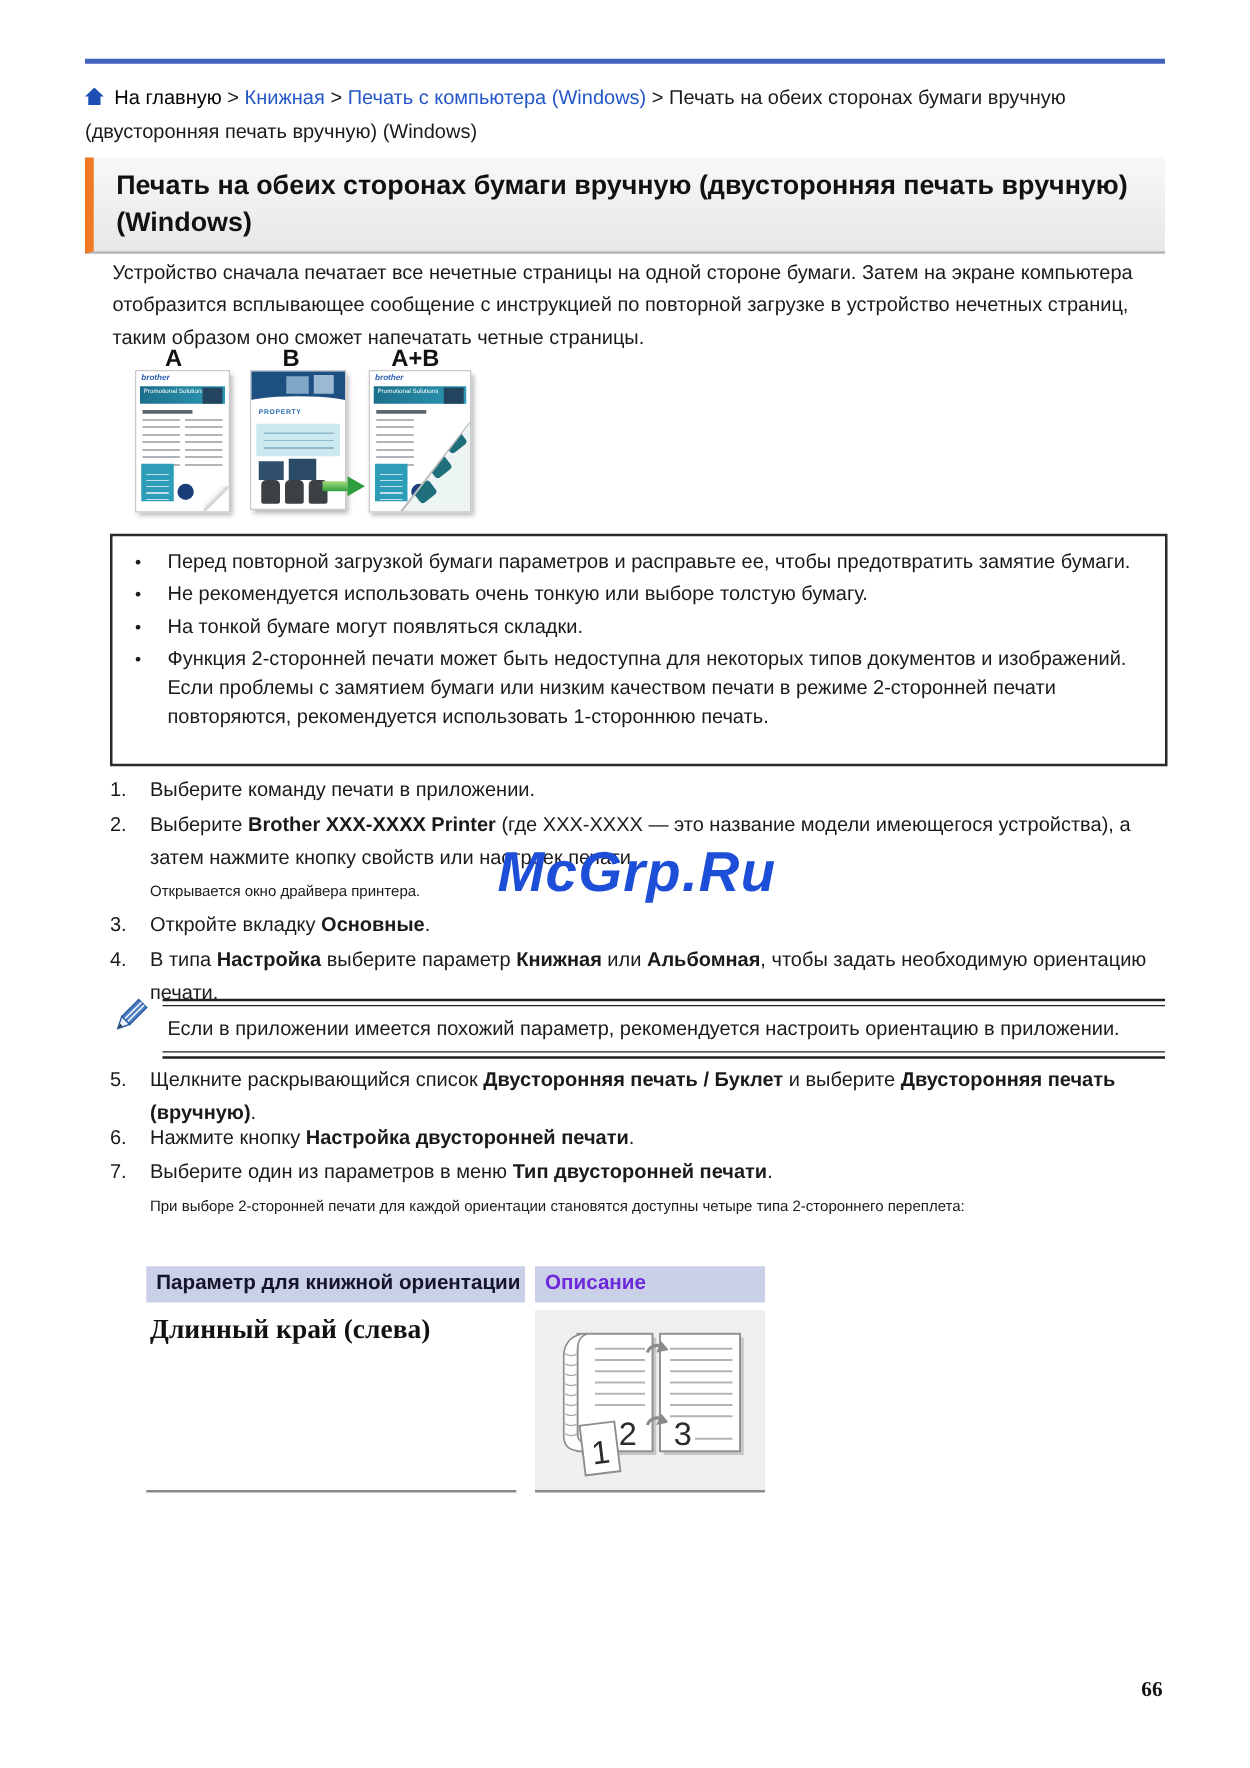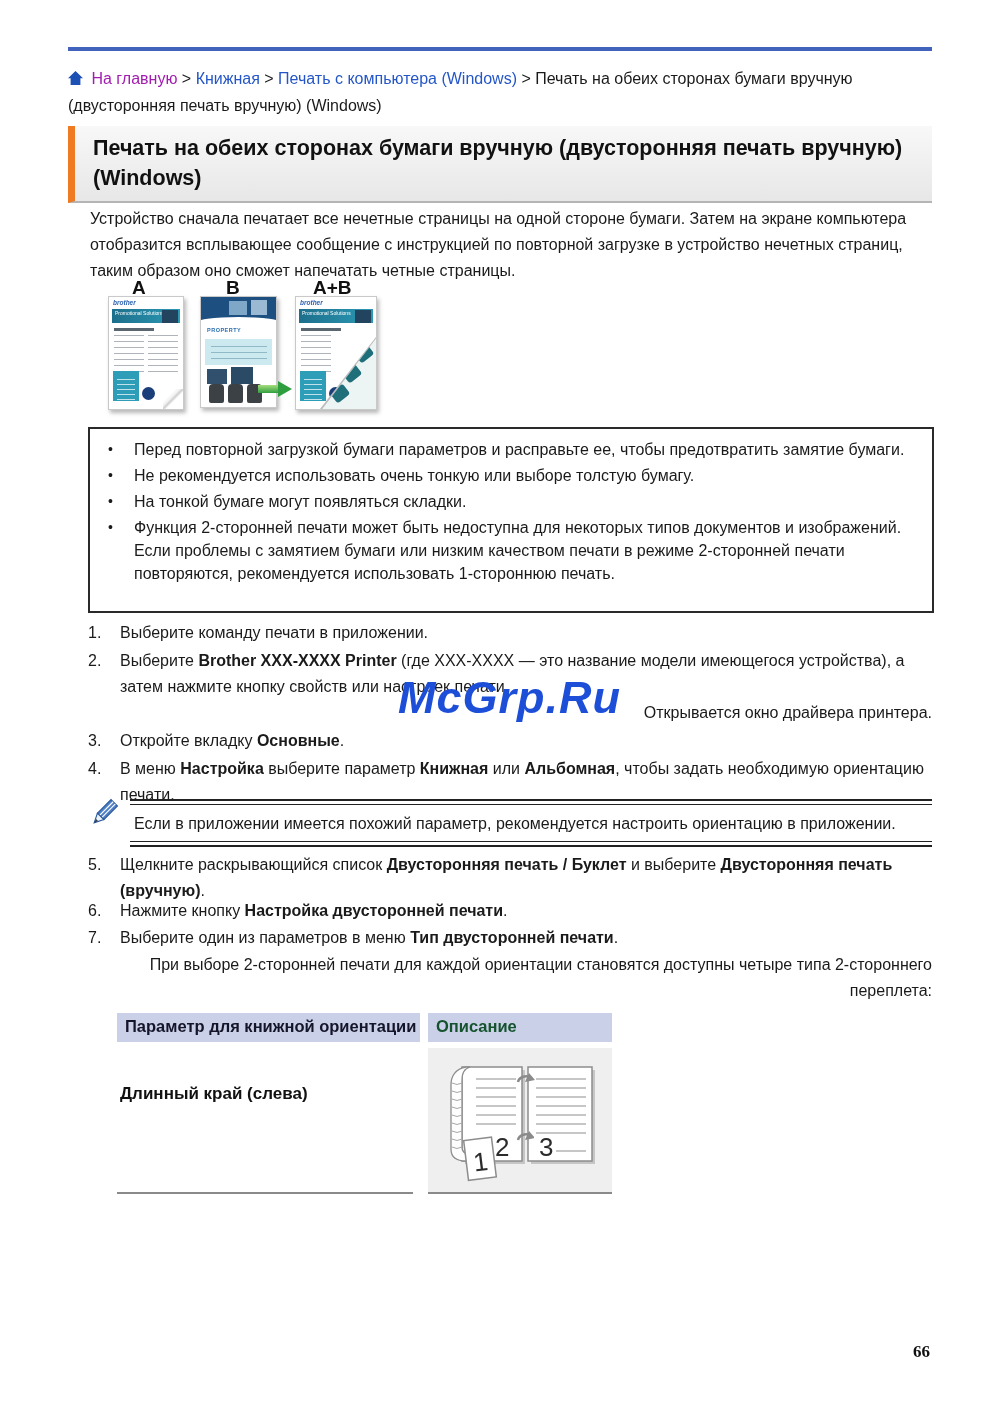--- a/index.html
+++ b/index.html
@@ -77,58 +77,58 @@
   .notes-box{left:88px;top:427px;width:846px;height:186px;box-sizing:border-box;
     border:2px solid #2a2a2a;padding:9px 18px;font-size:16px;line-height:23px;}
   .nitem{display:flex;margin:0 0 3px 0;}
   .nitem .dot{width:26px;flex:none;font-size:14px;}
   .nitem .ntext{flex:1;}
 
   
   .step{left:88px;width:846px;font-size:16px;line-height:26px;display:flex;}
   .step .num{width:32px;flex:none;}
   .step .stext{flex:1;}
-  .substep{left:120px;width:812px;font-size:16px;line-height:26px;text-align:right;}
+  .substep{left:120px;width:812px;font-size:12px;line-height:26px;}
 
   
   .note-rule{left:130px;top:799px;width:802px;box-sizing:border-box;
     border-top:2px solid #222;border-bottom:2px solid #222;padding:10px 4px 9px 4px;
     font-size:16px;line-height:25px;position:absolute;}
   .note-rule::before{content:"";position:absolute;top:3px;left:0;right:0;height:1px;background:#222;}
   .note-rule::after{content:"";position:absolute;bottom:3px;left:0;right:0;height:1px;background:#222;}
   .pencil{left:86px;top:797px;}
 
   
   .watermark{left:398px;top:672px;font-size:45px;font-style:italic;font-weight:600;
     color:#1d4ed8;letter-spacing:1px;white-space:nowrap;}
 
   
   .th1{left:117px;top:1013px;width:303px;height:29px;box-sizing:border-box;background:#c9d0e8;
     font-size:16.5px;font-weight:bold;color:#15152a;padding:4px 0 0 8px;}
   .th2{left:428px;top:1013px;width:184px;height:29px;box-sizing:border-box;background:#c9d0e8;
-    font-size:16.5px;font-weight:bold;color:#14532d;padding:4px 0 0 8px;}
-  .td-param{left:120px;top:1084px;width:295px;font-size:17px;font-weight:bold;color:#111;}
+    font-size:16.5px;font-weight:bold;color:#6d28d9;padding:4px 0 0 8px;}
+  .td-param{left:120px;top:1050px;width:295px;font-size:22px;font-weight:bold;color:#111;font-family:Liberation Serif, serif;}
   .td-img{left:428px;top:1048px;width:184px;height:144px;background:#efefef;
     display:flex;align-items:center;justify-content:center;}
   .tbl-line1{left:117px;top:1192px;width:296px;height:2px;background:#8a8a8a;}
   .tbl-line2{left:428px;top:1192px;width:184px;height:2px;background:#8a8a8a;}
 
   .page-number{right:70px;top:1342px;font-family:"Liberation Serif",serif;
     font-size:17px;font-weight:bold;color:#111;}
 </style>
 </head>
 <body>
 
 <div class="abs top-rule"></div>
 
 <div class="abs breadcrumb">
   <span class="home-ico"><svg width="15" height="14" viewBox="0 0 15 14">
         <path d="M7.5 0 L15 7.2 H12.4 V14 H2.6 V7.2 H0 Z" fill="#1d50b5"></path>
       </svg></span>
-  <a style="color:#a21caf;">На главную</a>
+  <a style="color:#000000;">На главную</a>
   <span>&gt;</span>
   <a>Книжная</a>
   <span>&gt;</span>
   <a>Печать с компьютера (Windows)</a>
   <span>&gt;</span>
   <span>Печать на обеих сторонах бумаги вручную (двусторонняя печать вручную) (Windows)</span>
 </div>
 
 <div class="abs heading">Печать на обеих сторонах бумаги вручную (двусторонняя печать вручную) (Windows)</div>
 
@@ -218,21 +218,21 @@
 </div>
 <div class="abs substep" style="top:700px;">Открывается окно драйвера принтера.</div>
 
 <div class="abs step" style="top:728px;">
   <span class="num">3.</span>
   <span class="stext"><span>Откройте вкладку </span><b>Основные</b><span>.</span></span>
 </div>
 
 <div class="abs step" style="top:756px;">
   <span class="num">4.</span>
-  <span class="stext"><span>В меню </span><b>Настройка</b><span> выберите параметр </span><b>Книжная</b><span> или </span><b>Альбомная</b><span>, чтобы задать необходимую ориентацию печати.</span></span>
+  <span class="stext"><span>В типа </span><b>Настройка</b><span> выберите параметр </span><b>Книжная</b><span> или </span><b>Альбомная</b><span>, чтобы задать необходимую ориентацию печати.</span></span>
 </div>
 
 <div class="abs pencil">
   <svg width="34" height="34" viewBox="0 0 30 30">
     <g transform="rotate(45 15 15)">
       <rect x="11" y="1" width="8" height="17" fill="#4f7fc4" stroke="#2c5a9e" stroke-width="1"></rect>
       <line x1="13.7" y1="1" x2="13.7" y2="18" stroke="#fff" stroke-width="1"></line>
       <line x1="16.4" y1="1" x2="16.4" y2="18" stroke="#fff" stroke-width="1"></line>
       <polygon points="11,18 19,18 15,26" fill="#eef3fa" stroke="#2c5a9e" stroke-width="1"></polygon>
       <polygon points="13.8,22.4 16.2,22.4 15,26" fill="#2c3a4a"></polygon>

